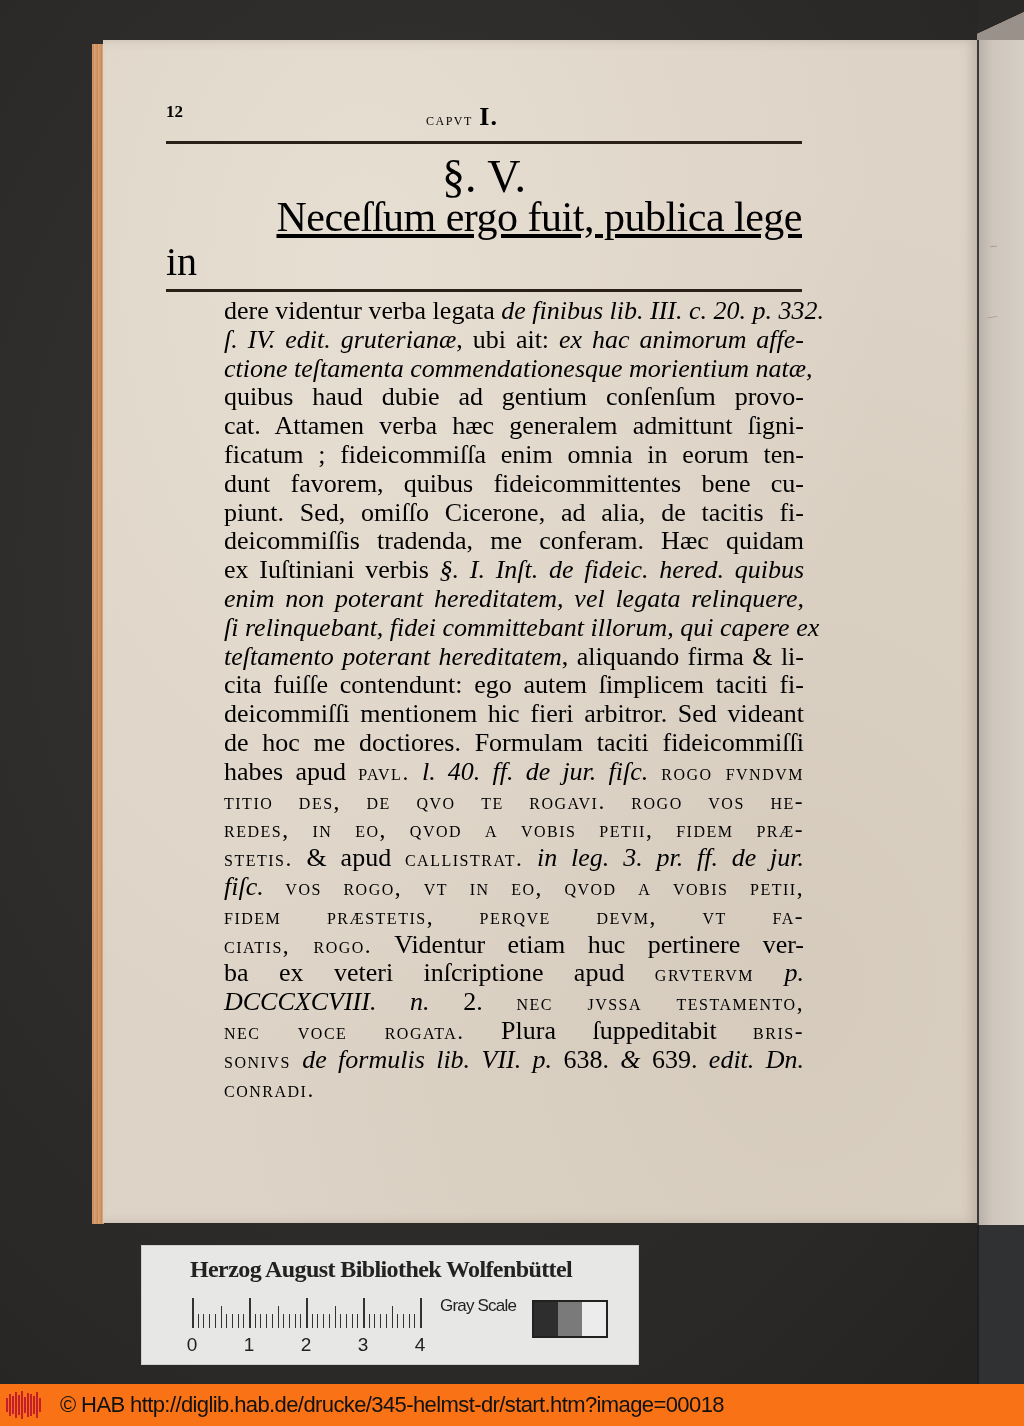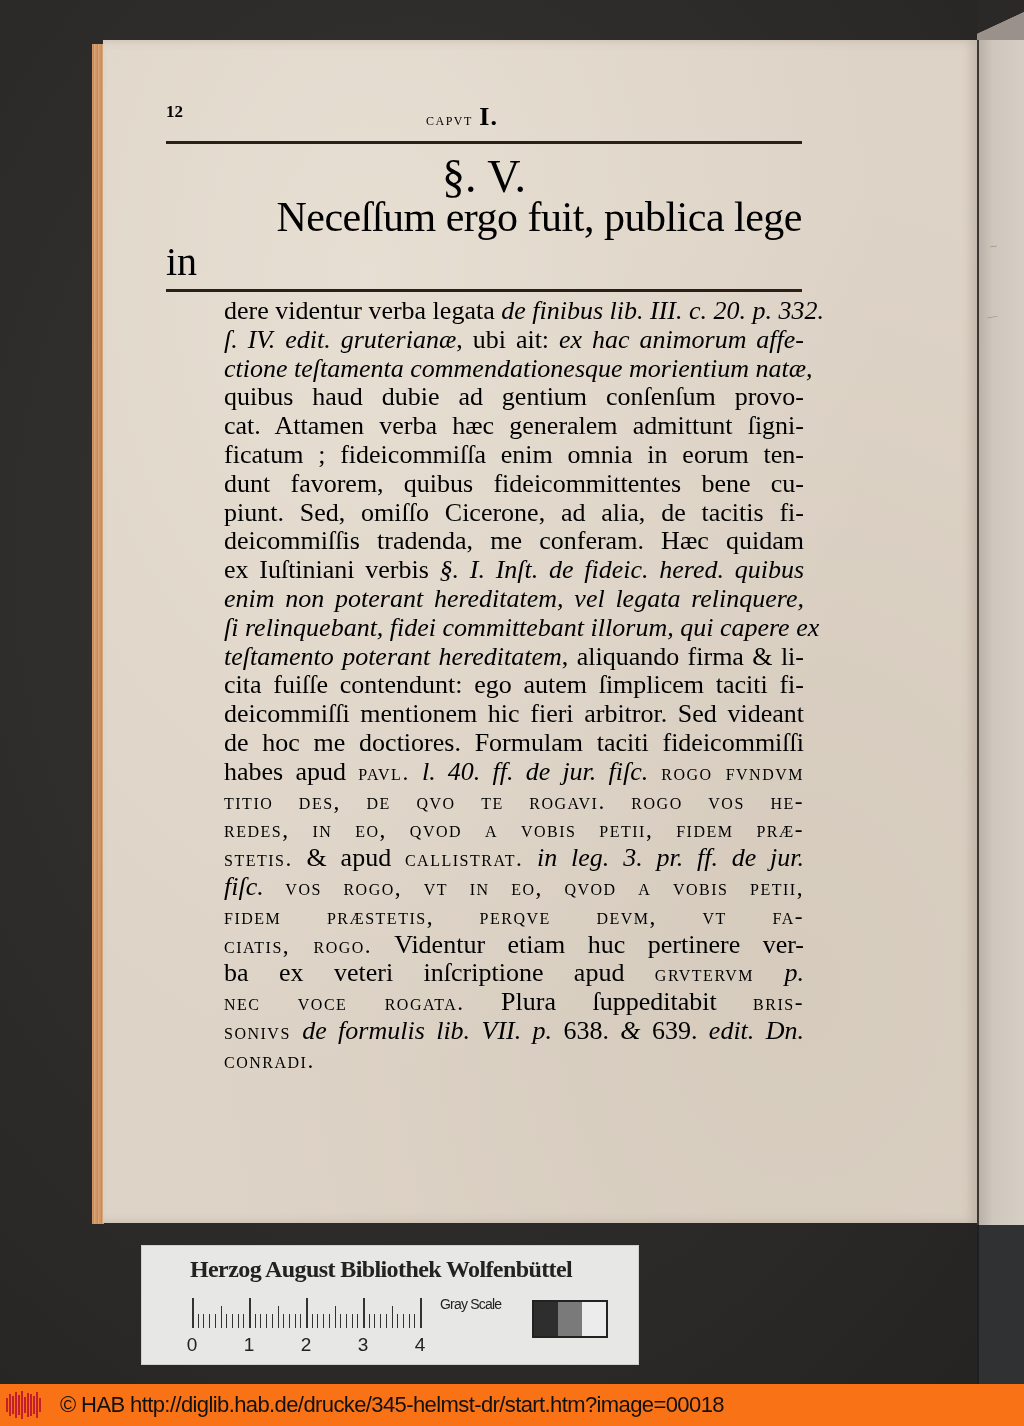--- a/index.html
+++ b/index.html
@@ -65,20 +65,21 @@
     background: #2a2018;
   }
   .section-mark {
     position: absolute; left: 166px; top: 154px; width: 636px; text-align: center;
     font-family: "Liberation Serif", serif; font-size: 46px; line-height: 1;
   }
   .catch-title {
     position: absolute; left: 166px; top: 196px; width: 636px; text-align: right;
     font-family: "Liberation Serif", serif; font-size: 42px; line-height: 1;
     letter-spacing: -0.5px;
+    text-decoration: underline;
   }
   .catch-word {
     position: absolute; left: 166px; top: 242px; width: 636px; 
     font-family: "Liberation Serif", serif; font-size: 40px; line-height: 1;
   }
   .body-text {
     position: absolute; left: 224px; top: 297px; width: 580px;
     font-family: "Liberation Serif", serif; font-size: 26px; line-height: 28.8px;
   }
   .line {
@@ -103,21 +104,21 @@
   .ruler {
     position: absolute; left: 50px; top: 52px; width: 232px; height: 40px;
   }
   .tick { position: absolute; bottom: 0; width: 1px; background: #333; }
   .ruler-label {
     position: absolute; top: 46px; font-family: "Liberation Sans", sans-serif;
     font-size: 19px; color: #222; transform: translateX(-50%);
   }
   .gray-label {
     position: absolute; left: 298px; top: 50px; font-family: "Liberation Sans", sans-serif;
-    font-size: 14px; color: #222; letter-spacing: -0.8px; text-align: right;
+    font-size: 17px; color: #222; letter-spacing: -0.8px; text-align: right;
   }
   .gray-scale {
     position: absolute; left: 390px; top: 54px; width: 72px; height: 34px;
     border: 2px solid #222; display: flex;
   }
   .gray-swatch { flex: 1; }
 
   
   .footer {
     position: absolute; left: 0; top: 1384px; width: 1024px; height: 42px;
@@ -182,20 +183,21 @@
     <span class="line"><span>deicommiſſi mentionem hic fieri arbitror. Sed videant</span></span>
     <span class="line"><span>de hoc me doctiores. Formulam taciti fideicommiſſi</span></span>
     <span class="line"><span>habes apud </span><span class="sc">pavl.</span><span class="it"> l. 40. ff. de jur. fiſc.</span><span class="sc"> rogo fvndvm</span></span>
     <span class="line"><span class="sc">titio des, de qvo te rogavi. rogo vos he-</span></span>
     <span class="line"><span class="sc">redes, in eo, qvod a vobis petii, fidem præ-</span></span>
     <span class="line"><span class="sc">stetis.</span><span> &amp; apud </span><span class="sc">callistrat.</span><span class="it"> in leg. 3. pr. ff. de jur.</span></span>
     <span class="line"><span class="it">fiſc.</span><span class="sc"> vos rogo, vt in eo, qvod a vobis petii,</span></span>
     <span class="line"><span class="sc">fidem præstetis, perqve devm, vt fa-</span></span>
     <span class="line"><span class="sc">ciatis, rogo.</span><span> Videntur etiam huc pertinere ver-</span></span>
     <span class="line"><span>ba ex veteri inſcriptione apud </span><span class="sc">grvtervm</span><span class="it"> p.</span></span>
+    <span class="line"><span class="it">DCCCXCVIII. n.</span><span> 2. </span><span class="sc">nec jvssa testamento,</span></span>
     <span class="line"><span class="sc">nec voce rogata.</span><span> Plura ſuppeditabit </span><span class="sc">bris-</span></span>
     <span class="line"><span class="sc">sonivs</span><span class="it"> de formulis lib. VII. p.</span><span> 638. </span><span class="it">&amp;</span><span> 639. </span><span class="it">edit. Dn.</span></span>
     <span class="line last"><span class="sc">conradi.</span></span>
   </div>
 
 <div class="lib-card">
   <div class="lib-name">Herzog August Bibliothek Wolfenbüttel</div>
   <div class="ruler" id="ruler">
       <span class="tick" style="left: 0px; height: 30px; bottom: 10px; width: 2px;"></span>
       <span class="tick" style="left: 5.7px; height: 14px; bottom: 10px;"></span>

